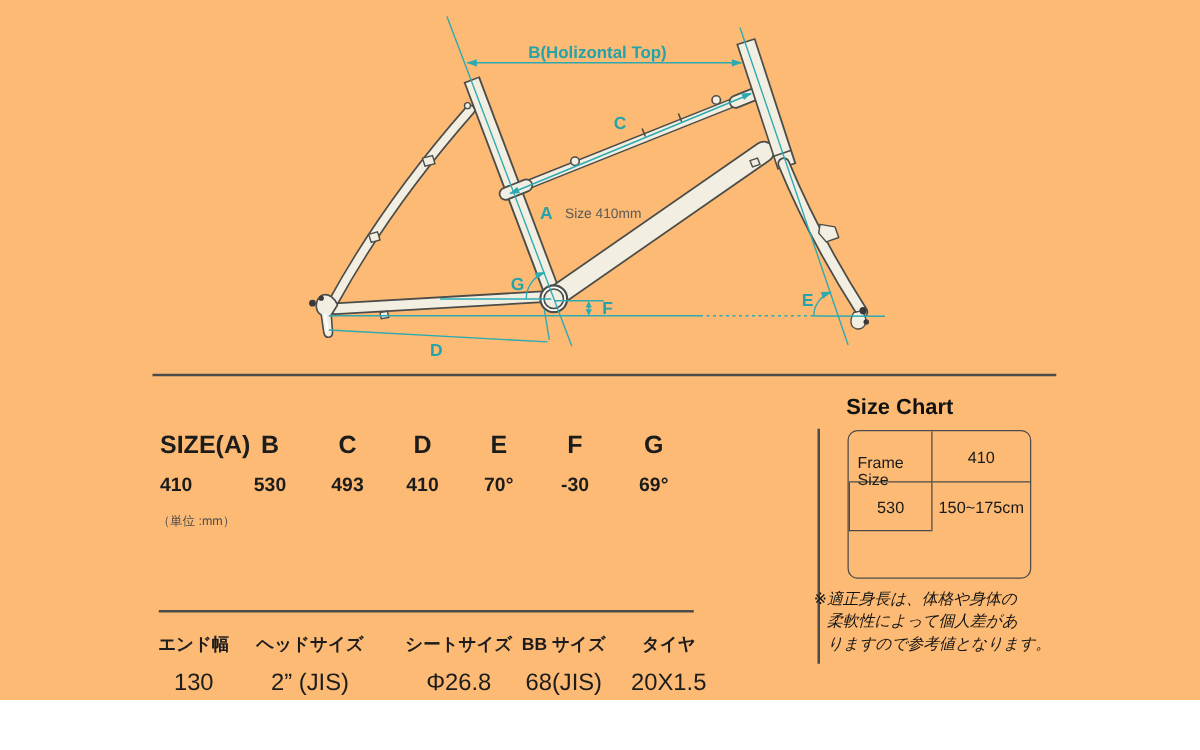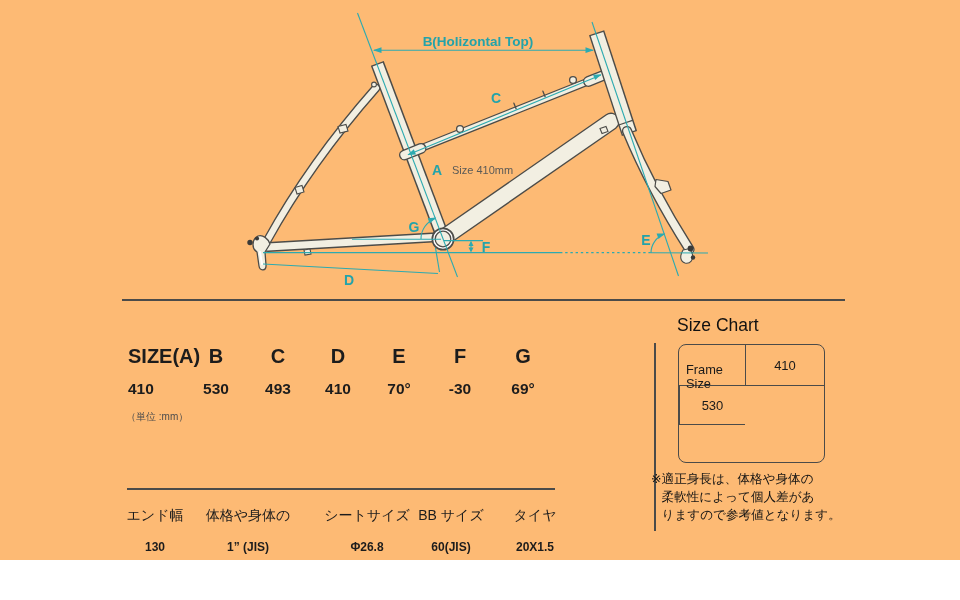--- a/index.html
+++ b/index.html
@@ -13,38 +13,38 @@
   .vertical-divider{left:654px;top:343px;width:2px;height:188px;}
 
   
   .spec-col{position:absolute;top:346px;text-align:center;color:#1c1c1c;}
   .spec-col.first{text-align:left;}
   .spec-h{font-size:20px;font-weight:600;line-height:20px;}
   .spec-v{font-size:15.5px;font-weight:600;line-height:20px;margin-top:13px;}
   .unit-note{position:absolute;left:126px;top:410px;font-size:10px;color:#4c4c4c;}
 
   
-  .sc-title{position:absolute;left:677px;top:315px;font-size:17.5px;font-weight:400;color:#111;}
+  .sc-title{position:absolute;left:677px;top:315px;font-size:17.5px;font-weight:700;color:#111;}
   .sc-table{position:absolute;left:678px;top:344px;width:145px;height:117px;
             border:1.4px solid #4b4b49;border-radius:8px;display:grid;
             grid-template-columns:66px 1fr;grid-template-rows:41px 39px 1fr;
             color:#1a1a1a;overflow:hidden;}
   .sc-cell{display:flex;align-items:center;font-size:12.8px;}
   .sc-label{padding-left:7px;line-height:14px;margin-top:23px;}
   .sc-value{justify-content:center;border-left:1.2px solid #4b4b49;font-size:13px;}
   .rb{border-bottom:1.2px solid #4b4b49;}
   .sc-note{position:absolute;left:651px;top:470px;width:200px;display:flex;
            font-size:12.6px;line-height:18.2px;color:#141414;}
   .sc-note .marker{flex:0 0 auto;}
-  .sc-note .note-text{white-space:pre-line;}
+  .sc-note .note-text{white-space:pre-line;font-style:italic;}
 
   
   .det-col{position:absolute;top:506px;text-align:center;color:#1c1c1c;}
-  .det-h{font-size:14px;font-weight:400;line-height:18px;}
-  .det-v{font-size:12px;font-weight:700;line-height:18px;margin-top:14px;}
+  .det-h{font-size:14px;font-weight:700;line-height:18px;}
+  .det-v{font-size:19px;font-weight:400;line-height:18px;margin-top:14px;}
 </style>
 </head>
 <body>
 
 <div class="stage">
 
   <svg style="position:absolute;left:0;top:0" width="960" height="300" viewBox="0 0 960 300">
 
     <g fill="none" stroke-linecap="round">
 
@@ -173,44 +173,45 @@
       <div class="spec-v">69°</div>
     </div>
     <div class="unit-note">（単位 :mm）</div>
   </div>
 
   <div class="sc-title">Size Chart</div>
   <div class="sc-table">
     <div class="sc-cell sc-label rb">Frame Size</div>
     <div class="sc-cell sc-value rb">410</div>
     <div class="sc-cell sc-value rb">530</div>
+    <div class="sc-cell sc-value">150~175cm</div>
   </div>
   <div class="sc-note">
     <span class="marker">※</span>
     <span class="note-text">適正身長は、体格や身体の
 柔軟性によって個人差があ
 りますので参考値となります。</span>
   </div>
 
   <div>
     <div class="det-col" style="left:110px;width:90px">
       <div class="det-h">エンド幅</div>
       <div class="det-v">130</div>
     </div>
     <div class="det-col" style="left:198px;width:100px">
-      <div class="det-h">体格や身体の</div>
-      <div class="det-v">1” (JIS)</div>
+      <div class="det-h">ヘッドサイズ</div>
+      <div class="det-v">2” (JIS)</div>
     </div>
     <div class="det-col" style="left:317px;width:100px">
       <div class="det-h">シートサイズ</div>
       <div class="det-v">Φ26.8</div>
     </div>
     <div class="det-col" style="left:406px;width:90px">
       <div class="det-h">BB サイズ</div>
-      <div class="det-v">60(JIS)</div>
+      <div class="det-v">68(JIS)</div>
     </div>
     <div class="det-col" style="left:490px;width:90px">
       <div class="det-h">タイヤ</div>
       <div class="det-v">20X1.5</div>
     </div>
   </div>
 
 </div>
 
 </body></html>

